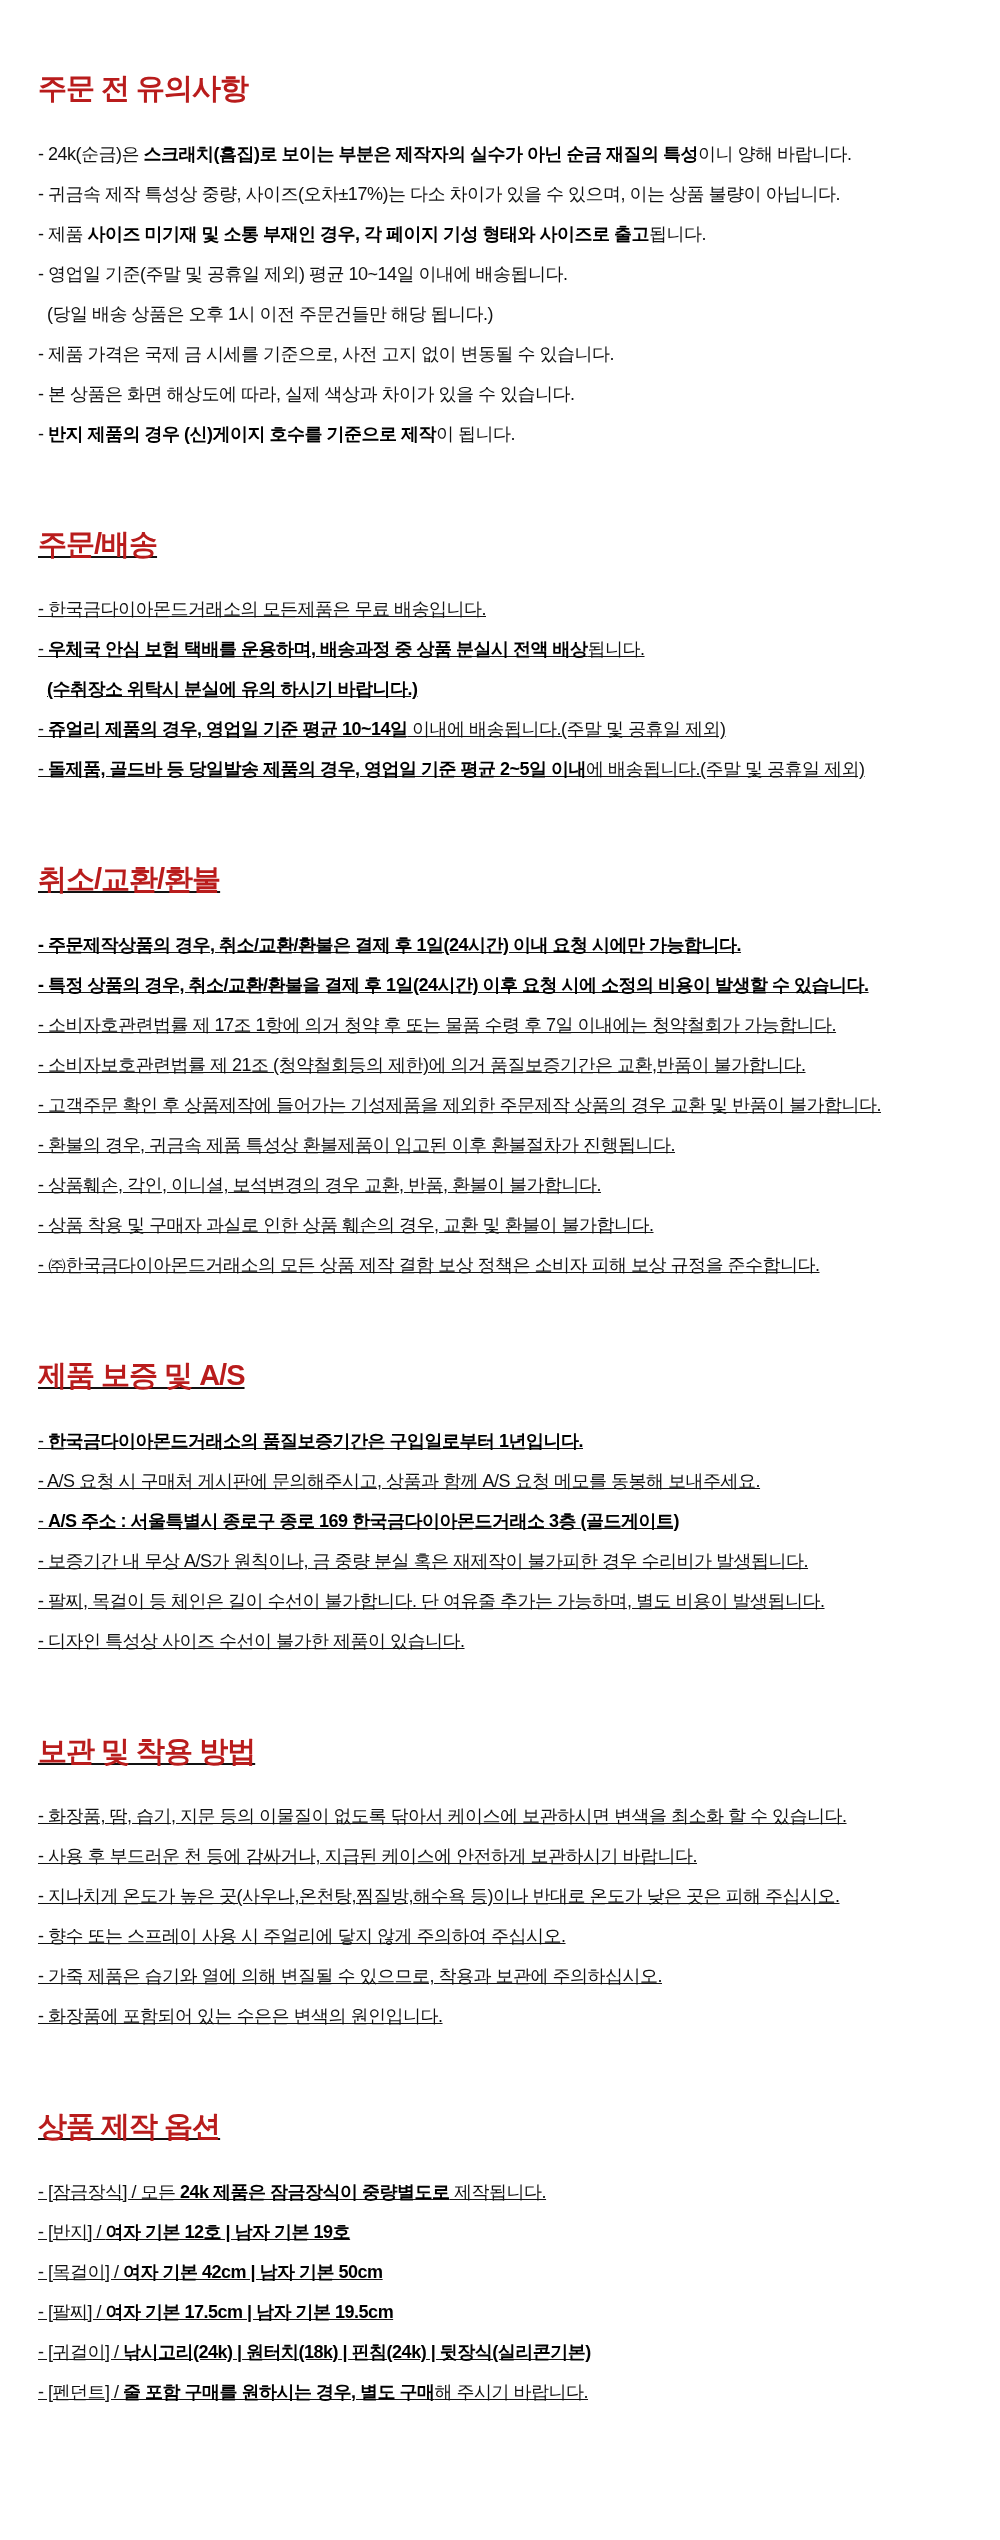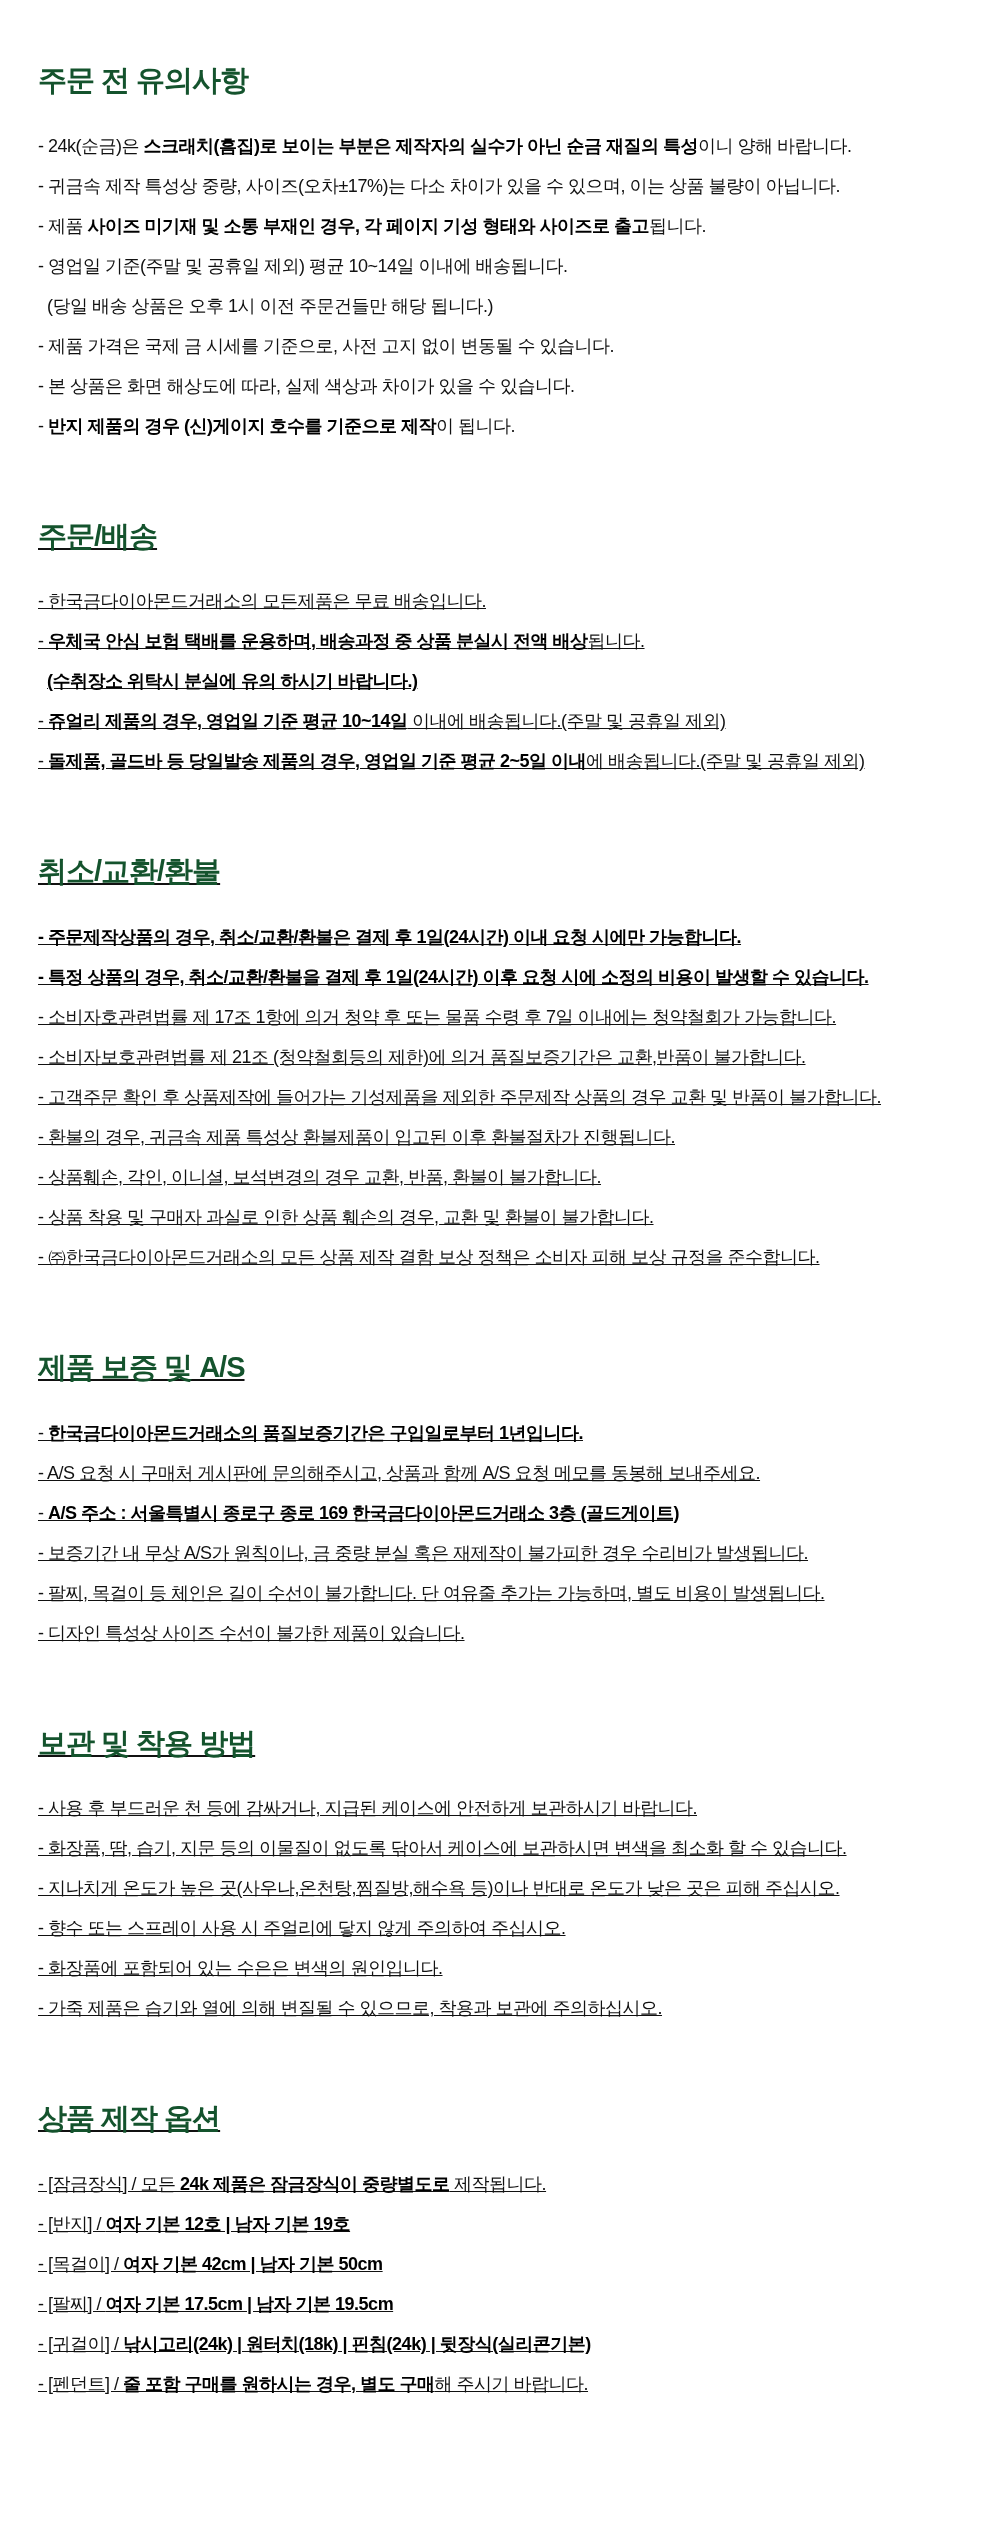--- a/index.html
+++ b/index.html
@@ -18,25 +18,25 @@
     box-sizing: border-box;
   }
   section.notice-section {
     margin: 0 0 0 0;
   }
   section.notice-section + section.notice-section {
     margin-top: 72px;
     text-decoration: underline;
   }
   h2.section-title {
-    margin: 0 0 26px 0;
+    margin: 8px 0 26px 0;
     font-size: 29px;
     font-weight: 700;
     letter-spacing: -1px;
-    color: #14532d;
+    color: #b91c1c;
     line-height: 1.3;
   }
   p.notice-line {
     margin: 0;
     font-size: 18px;
     line-height: 40px;
     letter-spacing: -0.5px;
     white-space: nowrap;
     color: #111111;
   }
@@ -97,26 +97,26 @@
           <p class="notice-line"><span>- A/S 요청 시 구매처 게시판에 문의해주시고, 상품과 함께 A/S 요청 메모를 동봉해 보내주세요.</span></p>
           <p class="notice-line"><span>- </span><span class="seg-bold">A/S 주소 : 서울특별시 종로구 종로 169 한국금다이아몬드거래소 3층 (골드게이트)</span></p>
           <p class="notice-line"><span>- 보증기간 내 무상 A/S가 원칙이나, 금 중량 분실 혹은 재제작이 불가피한 경우 수리비가 발생됩니다.</span></p>
           <p class="notice-line"><span>- 팔찌, 목걸이 등 체인은 길이 수선이 불가합니다. 단 여유줄 추가는 가능하며, 별도 비용이 발생됩니다.</span></p>
           <p class="notice-line"><span>- 디자인 특성상 사이즈 수선이 불가한 제품이 있습니다.</span></p>
         </div>
       </section>
       <section class="notice-section">
         <h2 class="section-title">보관 및 착용 방법</h2>
         <div>
+          <p class="notice-line"><span>- 화장품, 땀, 습기, 지문 등의 이물질이 없도록 닦아서 케이스에 보관하시면 변색을 최소화 할 수 있습니다.</span></p>
           <p class="notice-line"><span>- 사용 후 부드러운 천 등에 감싸거나, 지급된 케이스에 안전하게 보관하시기 바랍니다.</span></p>
-          <p class="notice-line"><span>- 화장품, 땀, 습기, 지문 등의 이물질이 없도록 닦아서 케이스에 보관하시면 변색을 최소화 할 수 있습니다.</span></p>
           <p class="notice-line"><span>- 지나치게 온도가 높은 곳(사우나,온천탕,찜질방,해수욕 등)이나 반대로 온도가 낮은 곳은 피해 주십시오.</span></p>
           <p class="notice-line"><span>- 향수 또는 스프레이 사용 시 주얼리에 닿지 않게 주의하여 주십시오.</span></p>
+          <p class="notice-line"><span>- 가죽 제품은 습기와 열에 의해 변질될 수 있으므로, 착용과 보관에 주의하십시오.</span></p>
           <p class="notice-line"><span>- 화장품에 포함되어 있는 수은은 변색의 원인입니다.</span></p>
-          <p class="notice-line"><span>- 가죽 제품은 습기와 열에 의해 변질될 수 있으므로, 착용과 보관에 주의하십시오.</span></p>
         </div>
       </section>
       <section class="notice-section">
         <h2 class="section-title">상품 제작 옵션</h2>
         <div>
           <p class="notice-line"><span>- [잠금장식] / 모든 </span><span class="seg-bold">24k 제품은 잠금장식이 중량별도로</span><span> 제작됩니다.</span></p>
           <p class="notice-line"><span>- [반지] / </span><span class="seg-bold">여자 기본 12호 | 남자 기본 19호</span></p>
           <p class="notice-line"><span>- [목걸이] / </span><span class="seg-bold">여자 기본 42cm | 남자 기본 50cm</span></p>
           <p class="notice-line"><span>- [팔찌] / </span><span class="seg-bold">여자 기본 17.5cm | 남자 기본 19.5cm</span></p>
           <p class="notice-line"><span>- [귀걸이] / </span><span class="seg-bold">낚시고리(24k) | 원터치(18k) | 핀침(24k) | 뒷장식(실리콘기본)</span></p>

